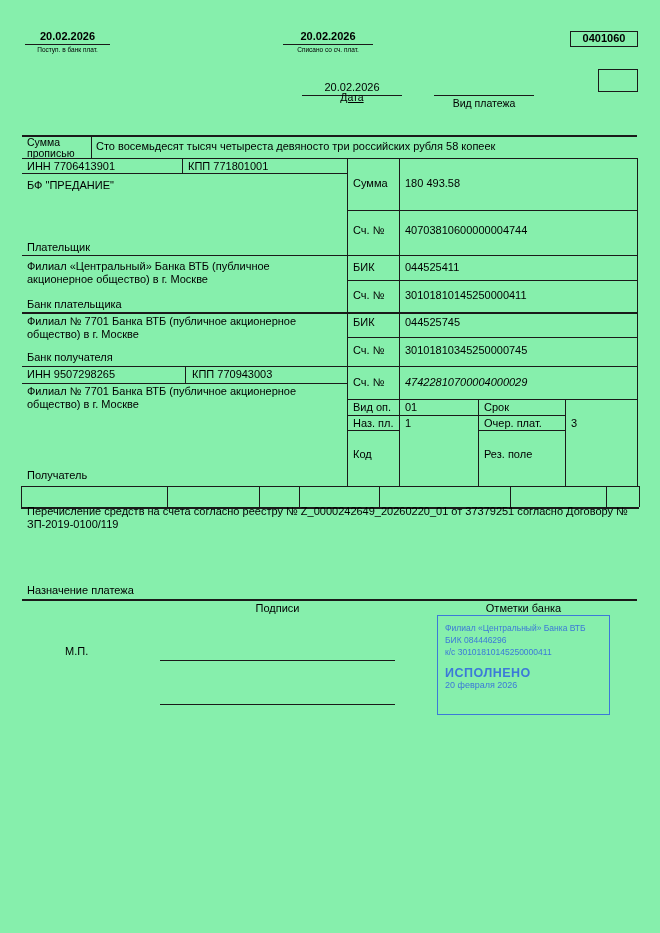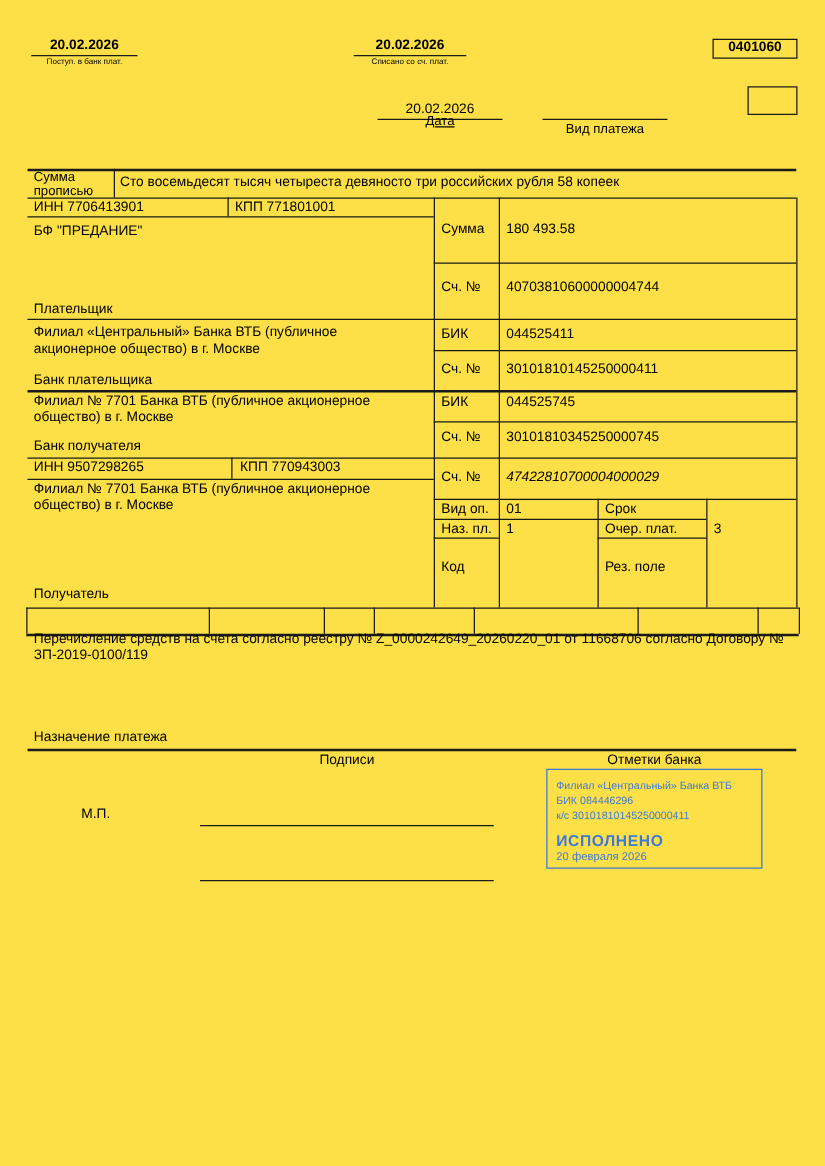--- a/index.html
+++ b/index.html
@@ -1,28 +1,28 @@
 <!DOCTYPE html>
 <html><head>
 <meta charset="utf-8">
 <style>
   html,body{margin:0;padding:0;background:#fff;}
-  #page{position:relative;width:660px;height:933px;background:#fde047;
+  #page{position:relative;width:660px;height:933px;background:#86efac;
         font-family:"Liberation Sans",sans-serif;color:#000;font-size:11px;overflow:hidden;}
   .abs{position:absolute;white-space:nowrap;line-height:13px;}
   .wrap{white-space:normal;}
   .hl{position:absolute;height:0;border-top:1px solid #1a1a1a;}
   .hl.thick{border-top:2px solid #1a1a1a;}
   .vl{position:absolute;width:0;border-left:1px solid #1a1a1a;}
   .box{position:absolute;border:1.5px solid #1a1a1a;box-sizing:border-box;}
   .c{text-align:center;}
   .b{font-weight:bold;}
   .small{font-size:6.5px;line-height:8px;}
   .lbl{font-size:10.5px;}
-  #stamp{position:absolute;left:437px;top:615px;width:173px;height:80px;
+  #stamp{position:absolute;left:437px;top:615px;width:173px;height:100px;
          border:1.5px solid #3c79d8;box-sizing:border-box;color:#3c79d8;
          padding:6px 7px;font-size:8.5px;line-height:12px;}
   #stamp .status{font-size:12.5px;font-weight:bold;letter-spacing:.5px;margin-top:9px;}
   #stamp .sdate{font-size:9px;margin-top:0;}
 </style>
 </head>
 <body>
 
 <div id="page">
 
@@ -117,21 +117,21 @@
   <div class="abs" style="left:353px;top:401px;">Вид оп.</div>
   <div class="abs" style="left:405px;top:401px;">01</div>
   <div class="abs" style="left:484px;top:401px;">Срок</div>
   <div class="abs" style="left:353px;top:417px;">Наз. пл.</div>
   <div class="abs" style="left:405px;top:417px;">1</div>
   <div class="abs" style="left:484px;top:417px;">Очер. плат.</div>
   <div class="abs" style="left:571px;top:417px;">3</div>
   <div class="abs" style="left:353px;top:448px;">Код</div>
   <div class="abs" style="left:484px;top:448px;">Рез. поле</div>
 
-  <div class="abs wrap" style="left:27px;top:505px;width:615px;">Перечисление средств на счета согласно реестру № Z_0000242649_20260220_01 от 11668706 согласно Договору № ЗП-2019-0100/119</div>
+  <div class="abs wrap" style="left:27px;top:505px;width:615px;">Перечисление средств на счета согласно реестру № Z_0000242649_20260220_01 от 37379251 согласно Договору № ЗП-2019-0100/119</div>
   <div class="abs" style="left:27px;top:584px;">Назначение платежа</div>
 
   <div class="abs c" style="left:160px;top:602px;width:235px;">Подписи</div>
   <div class="abs c" style="left:437px;top:602px;width:173px;">Отметки банка</div>
   <div class="abs" style="left:65px;top:645px;">М.П.</div>
   <div class="hl" style="left:160px;top:660px;width:235px;border-top-width:1.5px;"></div>
   <div class="hl" style="left:160px;top:704px;width:235px;border-top-width:1.5px;"></div>
 
   <div id="stamp">
     <div>Филиал «Центральный» Банка ВТБ</div>

